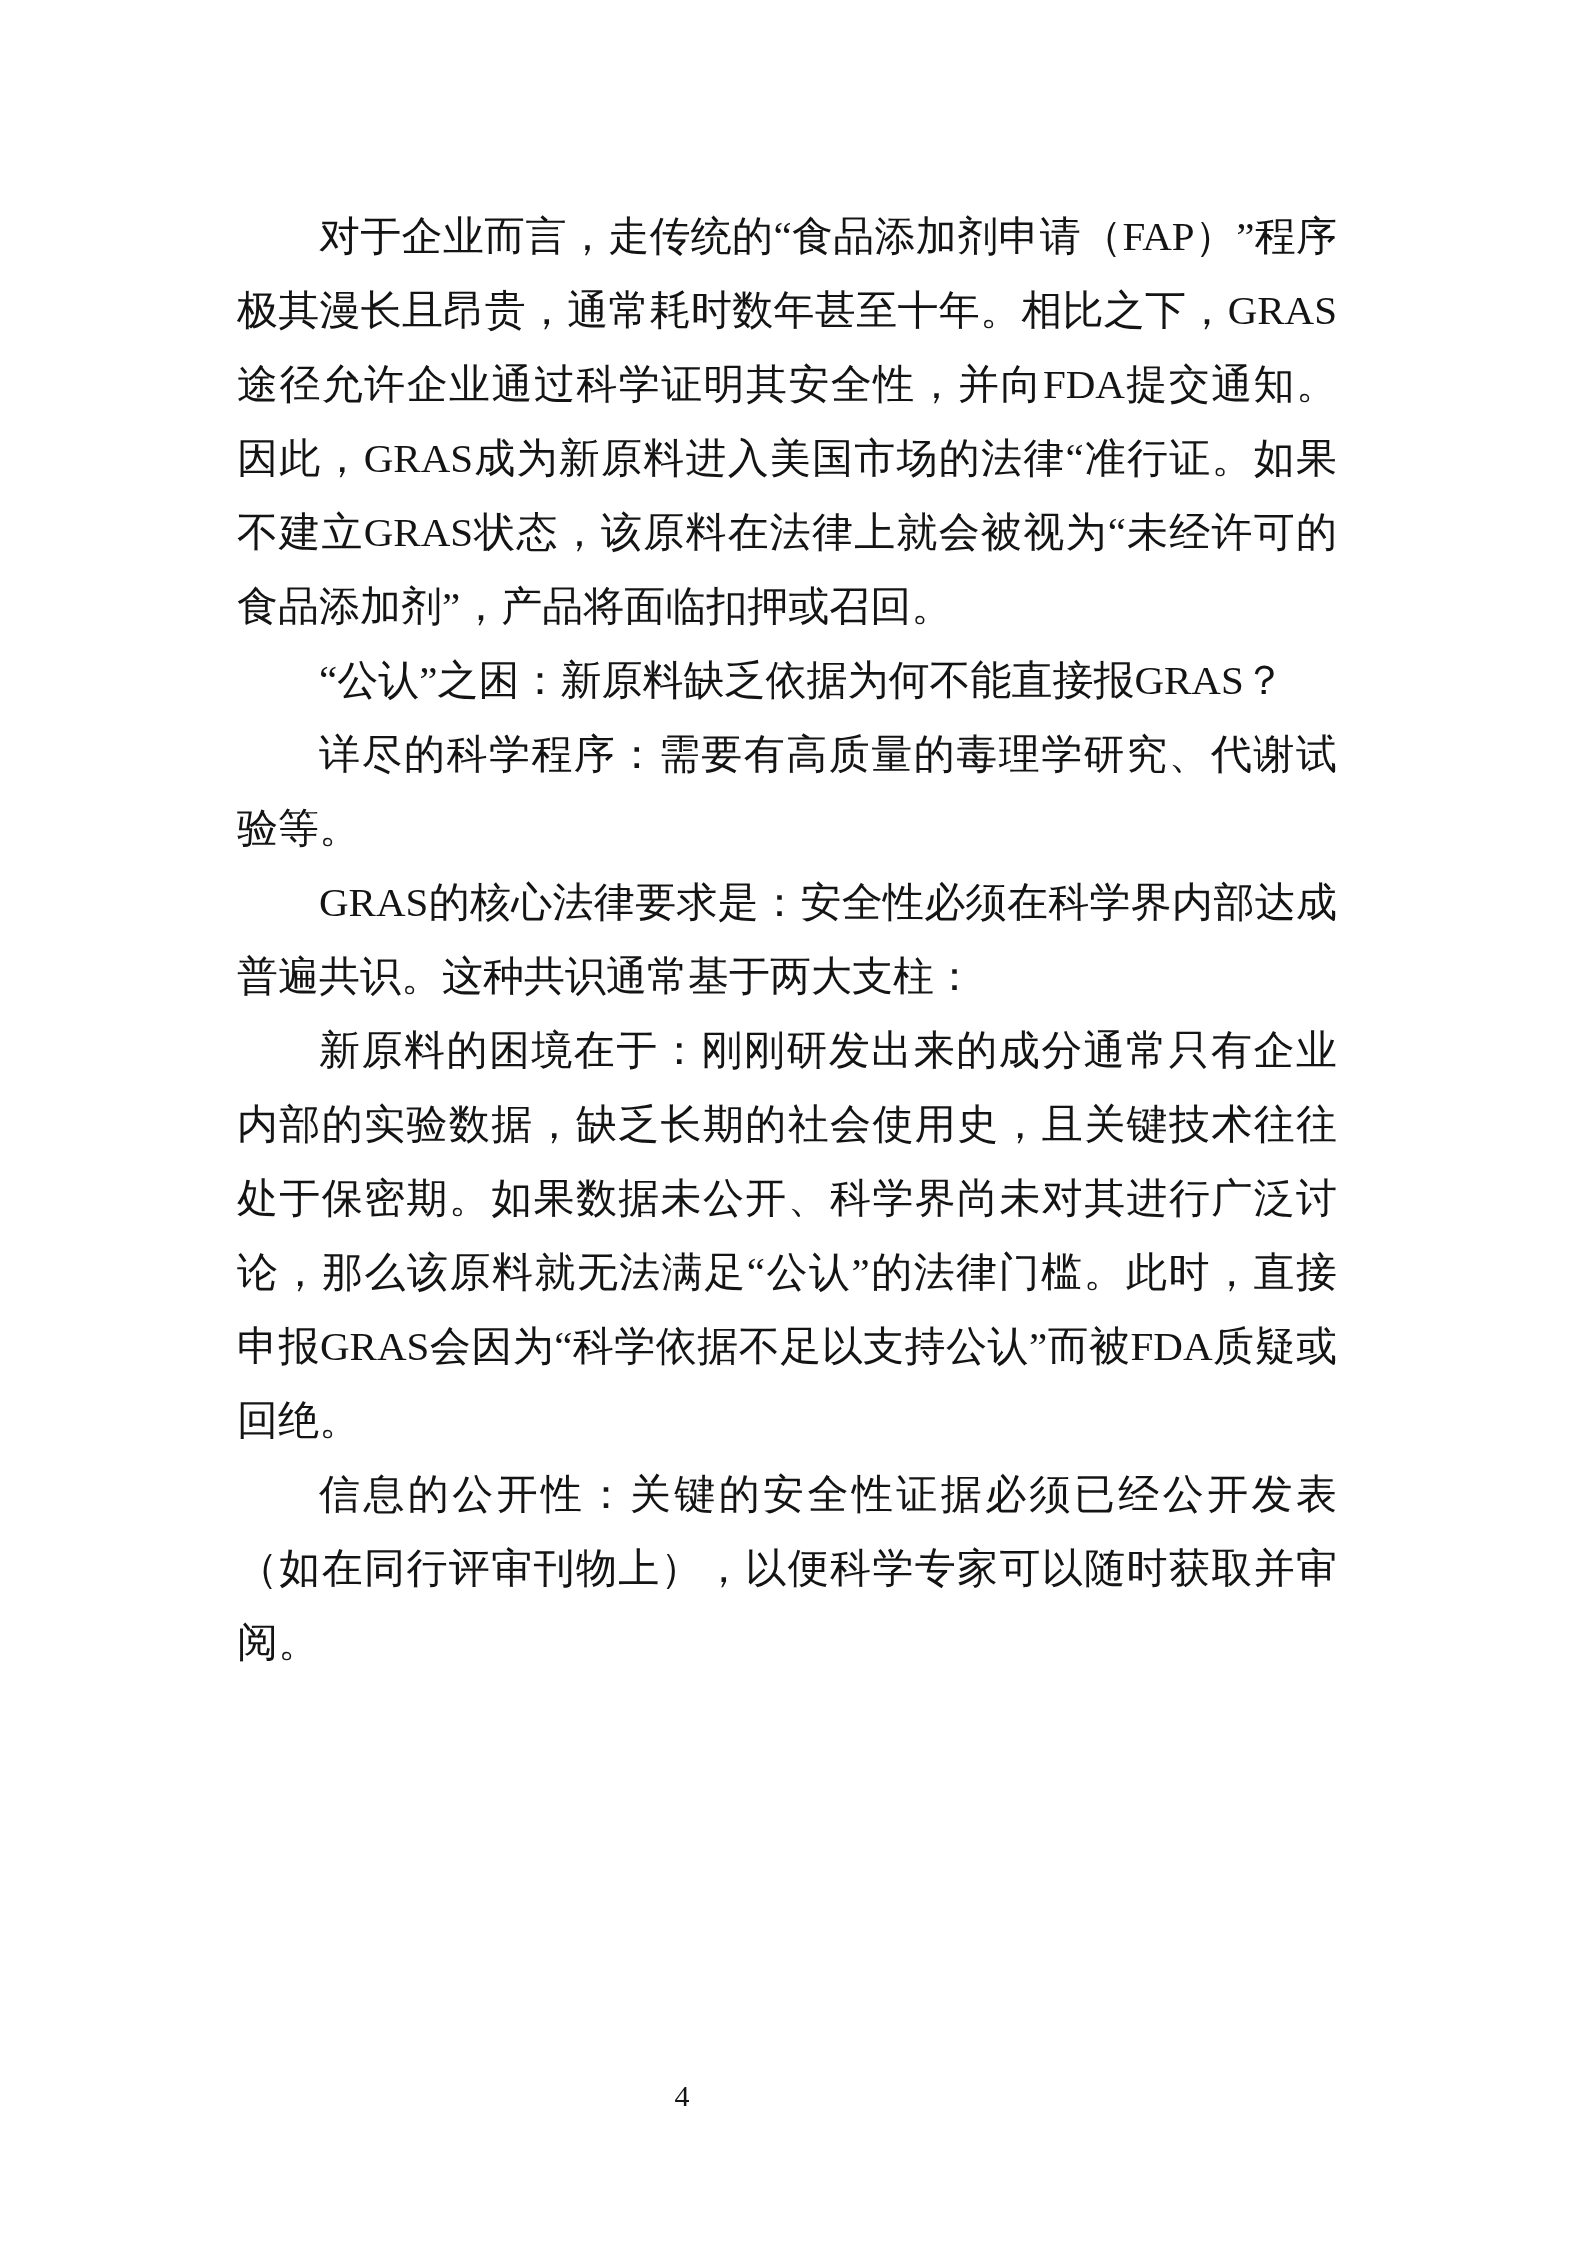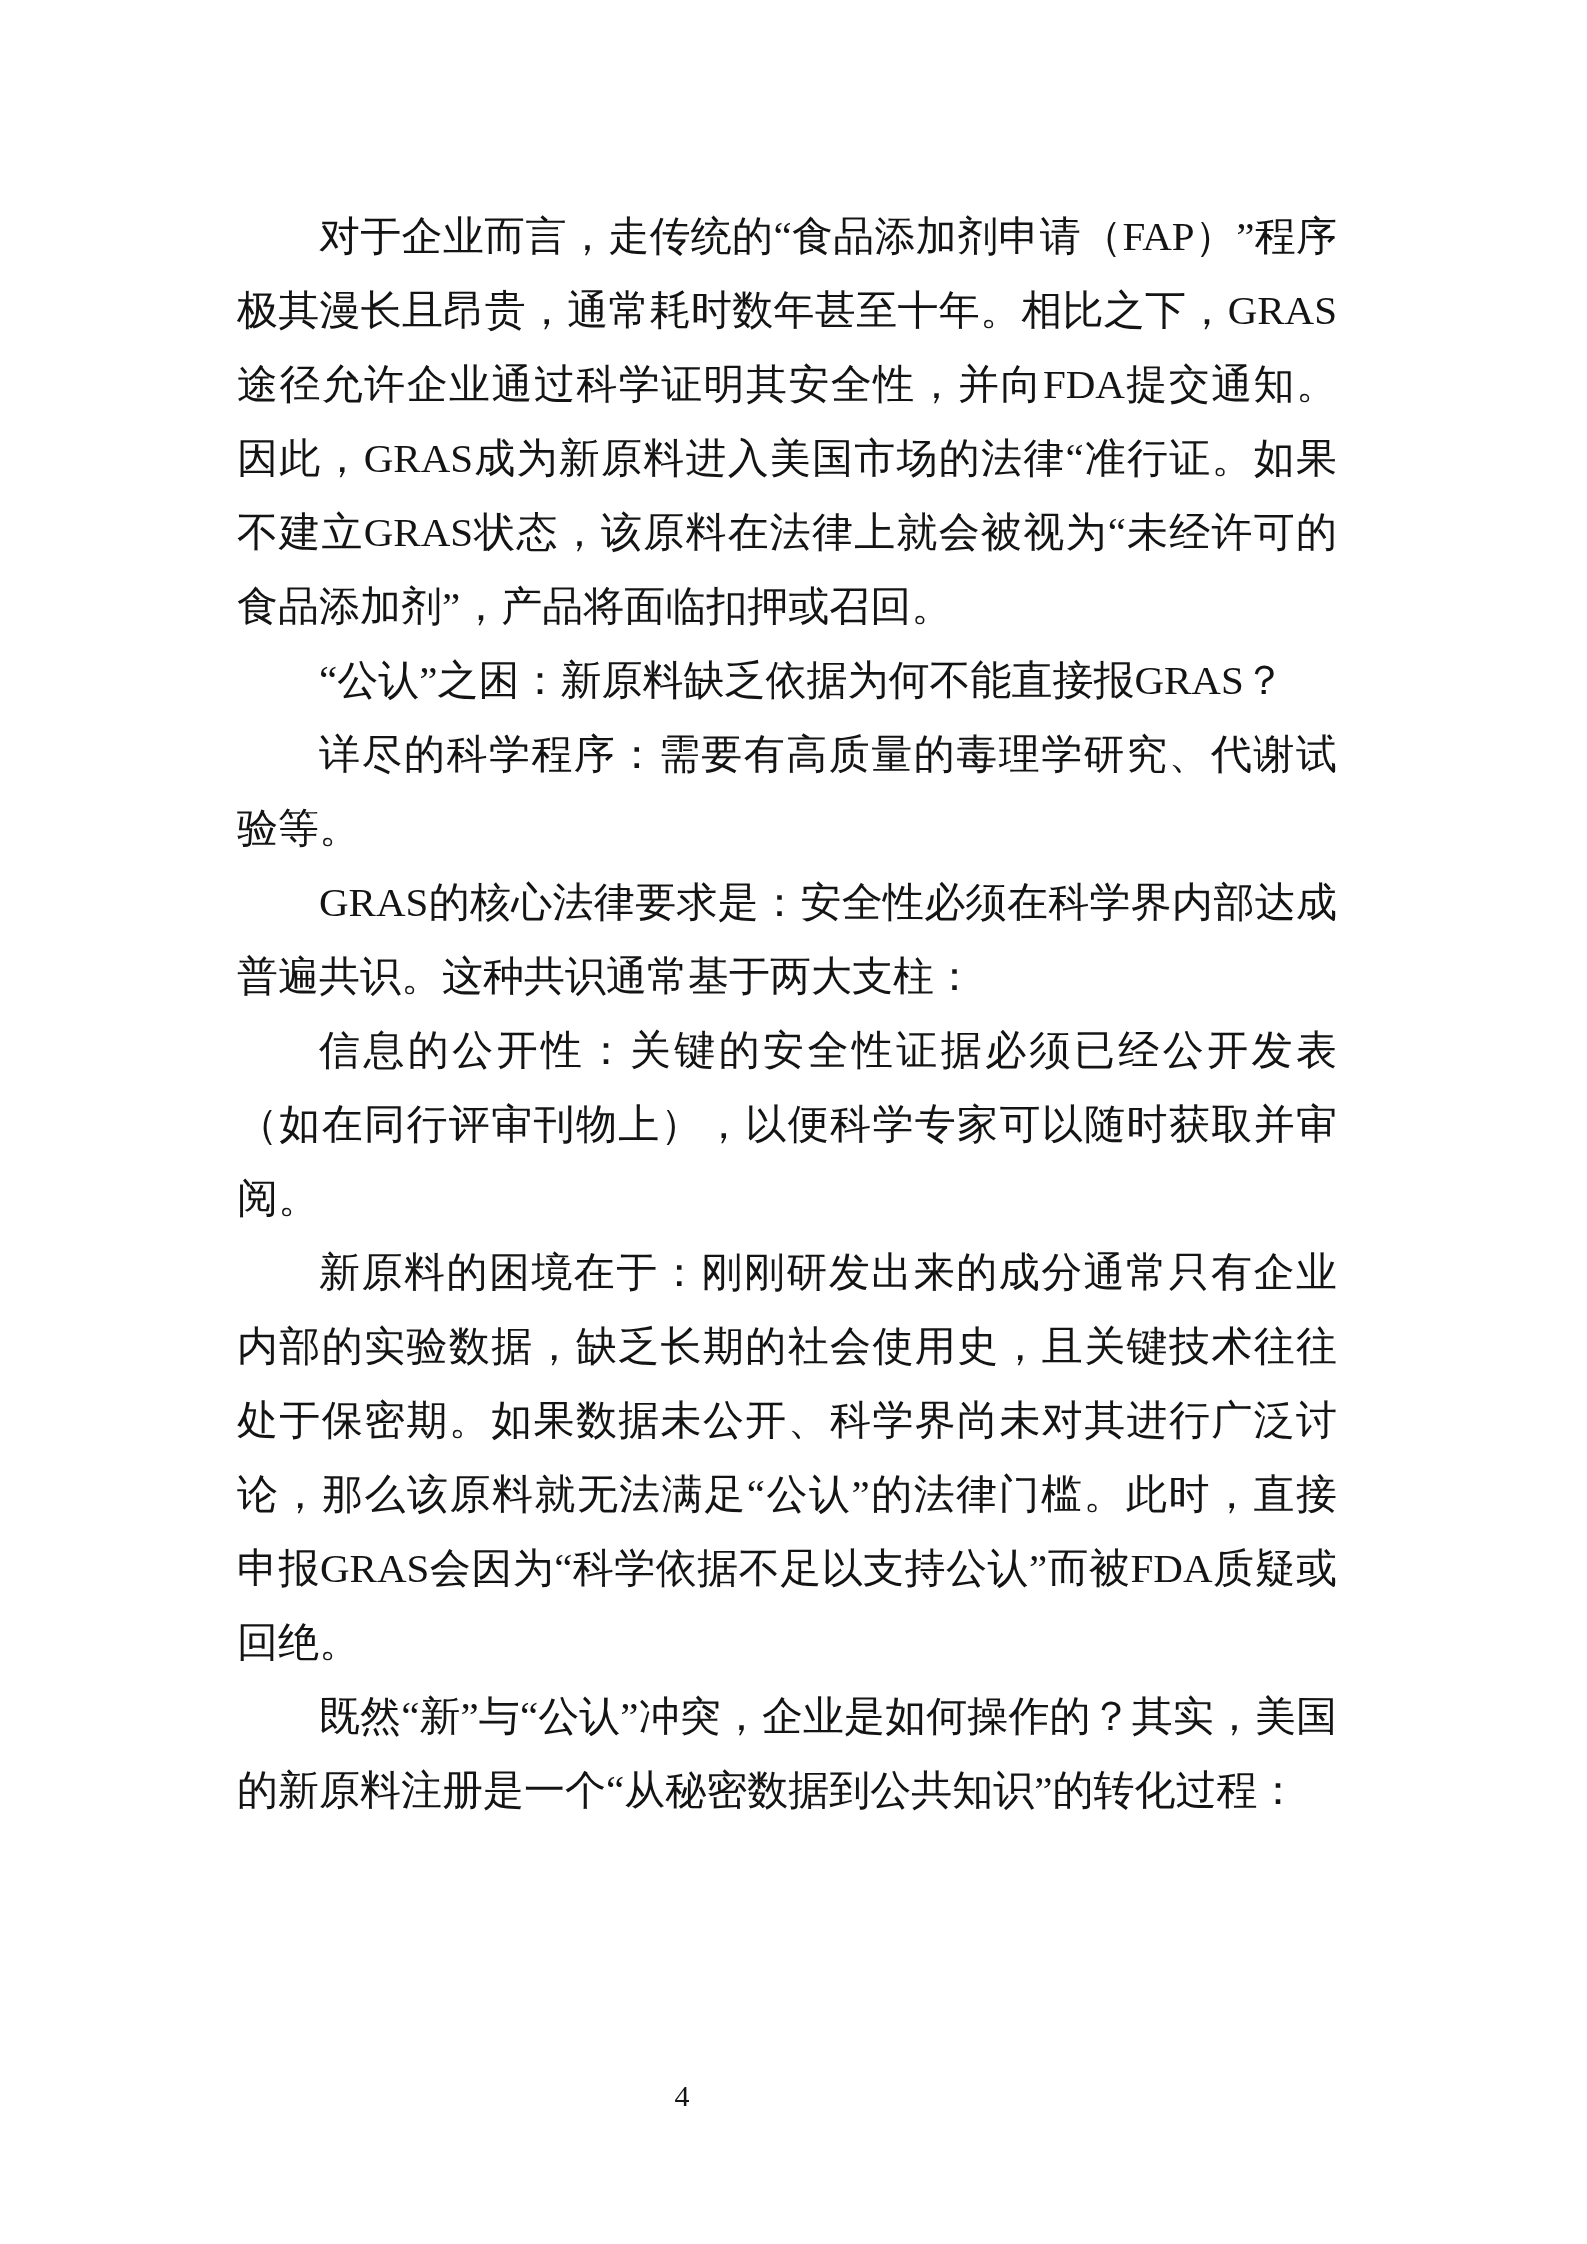--- a/index.html
+++ b/index.html
@@ -53,20 +53,19 @@
 </style>
 </head>
 <body>
 
 <main class="page">
   <section class="content" id="doc-body">
       <p class="body">对于企业而言，走传统的“食品添加剂申请（FAP）”程序极其漫长且昂贵，通常耗时数年甚至十年。相比之下，GRAS途径允许企业通过科学证明其安全性，并向FDA提交通知。因此，GRAS成为新原料进入美国市场的法律“准行证。如果不建立GRAS状态，该原料在法律上就会被视为“未经许可的食品添加剂”，产品将面临扣押或召回。</p>
       <p class="heading">“公认”之困：新原料缺乏依据为何不能直接报GRAS？</p>
       <p class="body">详尽的科学程序：需要有高质量的毒理学研究、代谢试验等。</p>
       <p class="body">GRAS的核心法律要求是：安全性必须在科学界内部达成普遍共识。这种共识通常基于两大支柱：</p>
+      <p class="body">新原料的困境在于：刚刚研发出来的成分通常只有企业内部的实验数据，缺乏长期的社会使用史，且关键技术往往处于保密期。如果数据未公开、科学界尚未对其进行广泛讨论，那么该原料就无法满足“公认”的法律门槛。此时，直接申报GRAS会因为“科学依据不足以支持公认”而被FDA质疑或回绝。</p>
       <p class="body">信息的公开性：关键的安全性证据必须已经公开发表（如在同行评审刊物上），以便科学专家可以随时获取并审阅。</p>
-      <p class="body">新原料的困境在于：刚刚研发出来的成分通常只有企业内部的实验数据，缺乏长期的社会使用史，且关键技术往往处于保密期。如果数据未公开、科学界尚未对其进行广泛讨论，那么该原料就无法满足“公认”的法律门槛。此时，直接申报GRAS会因为“科学依据不足以支持公认”而被FDA质疑或回绝。</p>
-      <p class="body">既然“新”与“公认”冲突，企业是如何操作的？其实，美国的新原料注册是一个“从秘密数据到公共知识”的转化过程：</p>
     </section>
   <footer class="page-footer">
     <span class="page-num">4</span>
   </footer>
 </main>
 
 </body></html>

